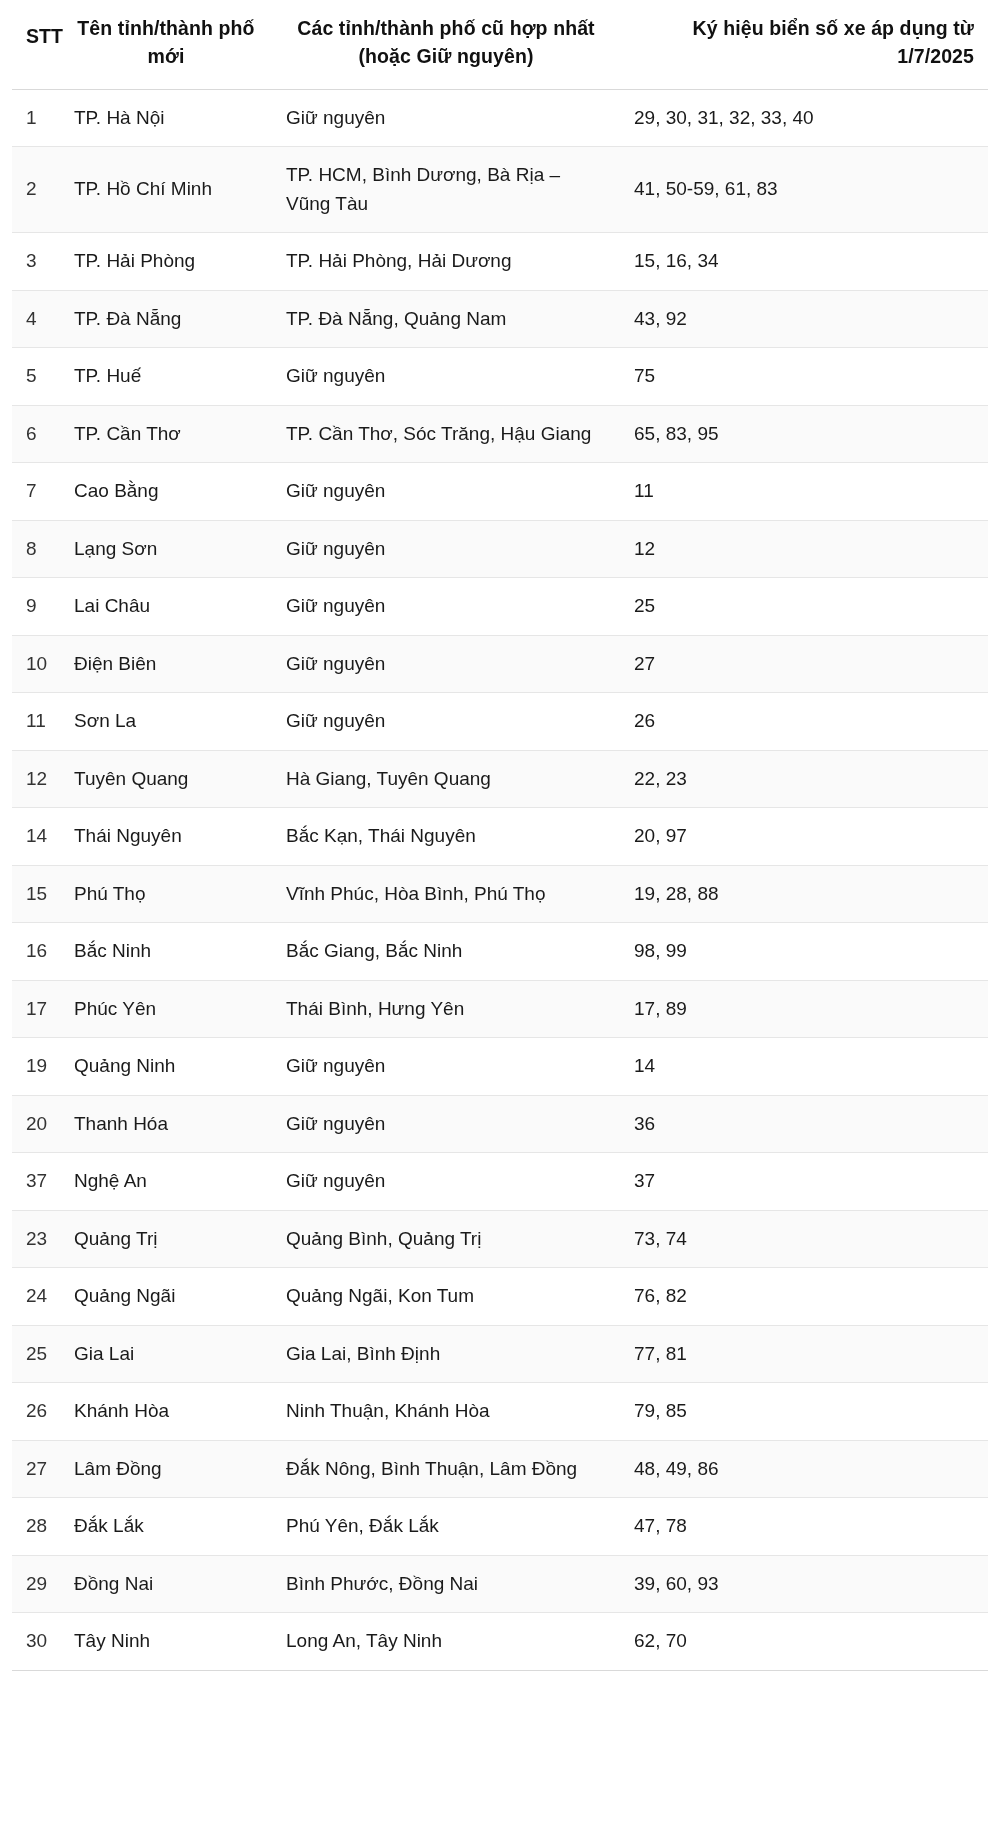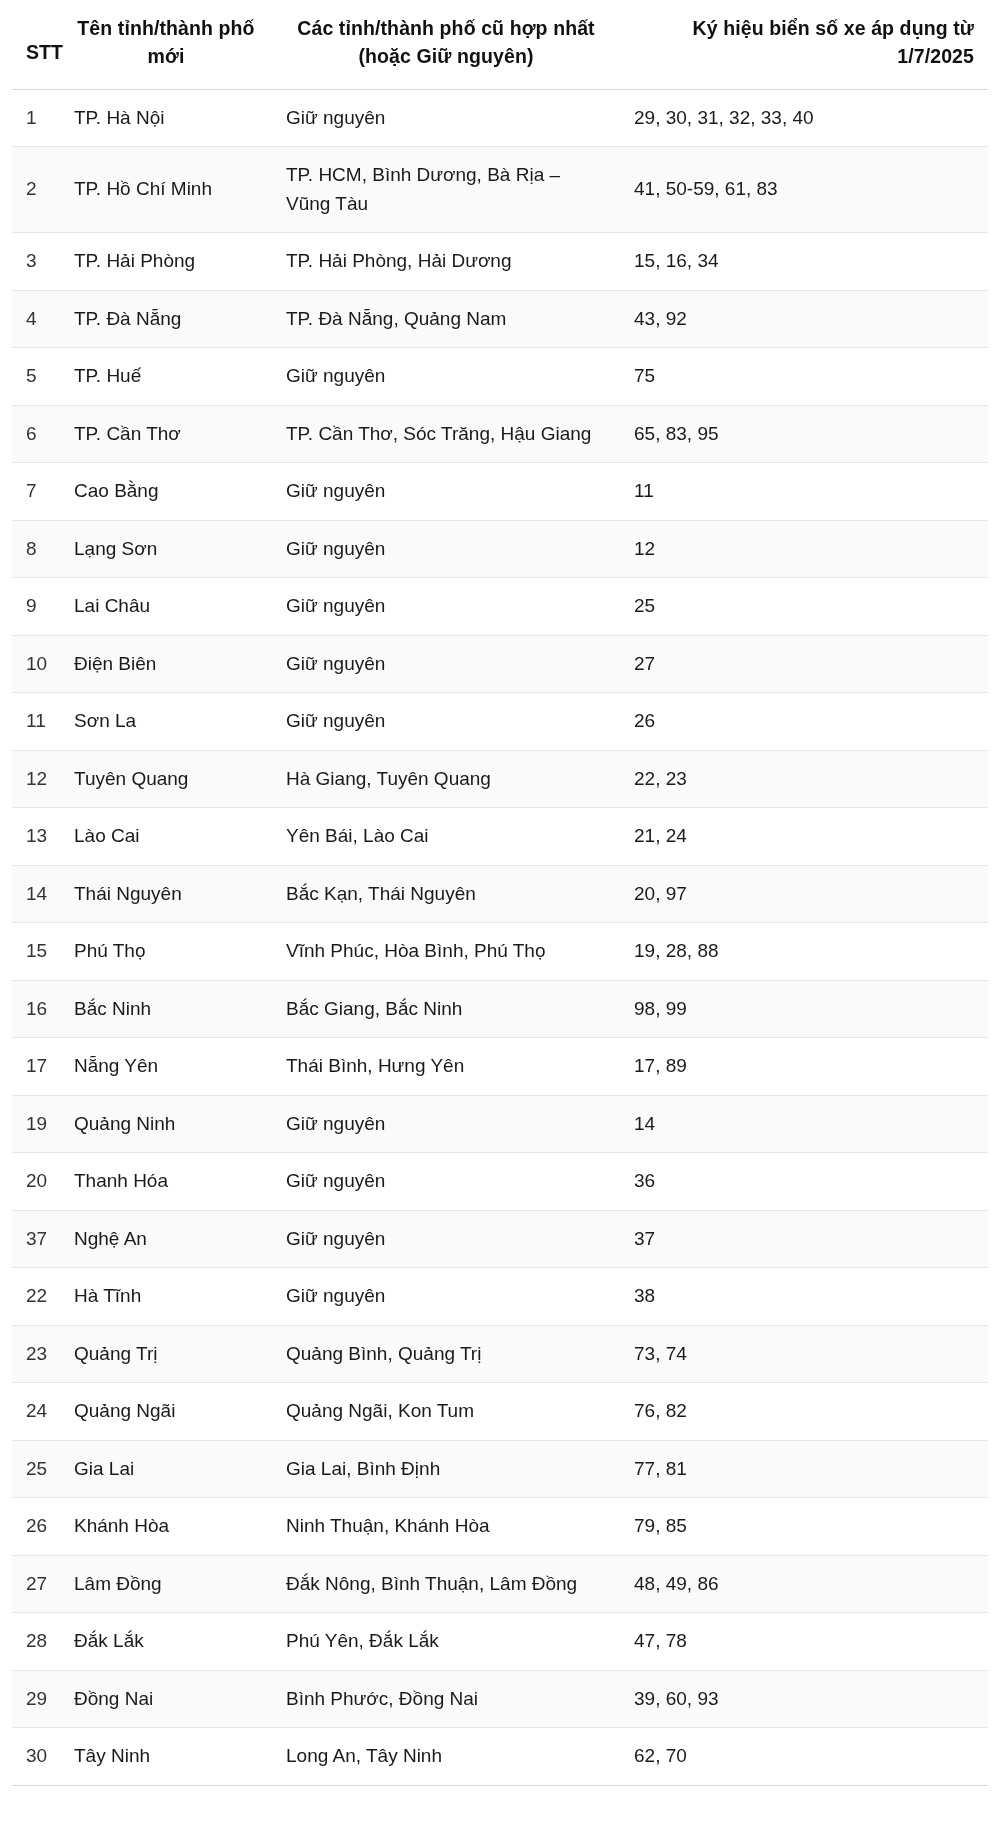--- a/index.html
+++ b/index.html
@@ -34,21 +34,21 @@
     line-height: 1.45;
     color: #111111;
     padding: 14px 14px 18px 14px;
     vertical-align: top;
     text-align: center;
     border-bottom: 1px solid #d9d9d9;
     letter-spacing: 0.1px;
   }
   thead th.th-stt {
     text-align: left;
-    padding-top: 38px;
+    padding-top: 22px;
   }
   thead th.th-center {
     text-align: right;
   }
   tbody td {
     font-size: 19px;
     line-height: 1.5;
     padding: 14px 14px;
     vertical-align: middle;
     border-bottom: 1px solid #e6e6e6;
@@ -150,72 +150,60 @@
           <td>Giữ nguyên</td>
           <td>26</td>
         </tr>
         <tr>
           <td class="td-stt">12</td>
           <td>Tuyên Quang</td>
           <td>Hà Giang, Tuyên Quang</td>
           <td>22, 23</td>
         </tr>
         <tr>
-          <td class="td-stt">13</td>
-          <td>Lào Cai</td>
-          <td>Yên Bái, Lào Cai</td>
-          <td>21, 24</td>
-        </tr>
-        <tr>
           <td class="td-stt">14</td>
           <td>Thái Nguyên</td>
           <td>Bắc Kạn, Thái Nguyên</td>
           <td>20, 97</td>
         </tr>
         <tr>
           <td class="td-stt">15</td>
           <td>Phú Thọ</td>
           <td>Vĩnh Phúc, Hòa Bình, Phú Thọ</td>
           <td>19, 28, 88</td>
         </tr>
         <tr>
           <td class="td-stt">16</td>
           <td>Bắc Ninh</td>
           <td>Bắc Giang, Bắc Ninh</td>
           <td>98, 99</td>
         </tr>
         <tr>
           <td class="td-stt">17</td>
-          <td>Nẵng Yên</td>
+          <td>Phúc Yên</td>
           <td>Thái Bình, Hưng Yên</td>
           <td>17, 89</td>
         </tr>
         <tr>
           <td class="td-stt">19</td>
           <td>Quảng Ninh</td>
           <td>Giữ nguyên</td>
           <td>14</td>
         </tr>
         <tr>
           <td class="td-stt">20</td>
           <td>Thanh Hóa</td>
           <td>Giữ nguyên</td>
           <td>36</td>
         </tr>
         <tr>
           <td class="td-stt">37</td>
           <td>Nghệ An</td>
           <td>Giữ nguyên</td>
           <td>37</td>
-        </tr>
-        <tr>
-          <td class="td-stt">22</td>
-          <td>Hà Tĩnh</td>
-          <td>Giữ nguyên</td>
-          <td>38</td>
         </tr>
         <tr>
           <td class="td-stt">23</td>
           <td>Quảng Trị</td>
           <td>Quảng Bình, Quảng Trị</td>
           <td>73, 74</td>
         </tr>
         <tr>
           <td class="td-stt">24</td>
           <td>Quảng Ngãi</td>

